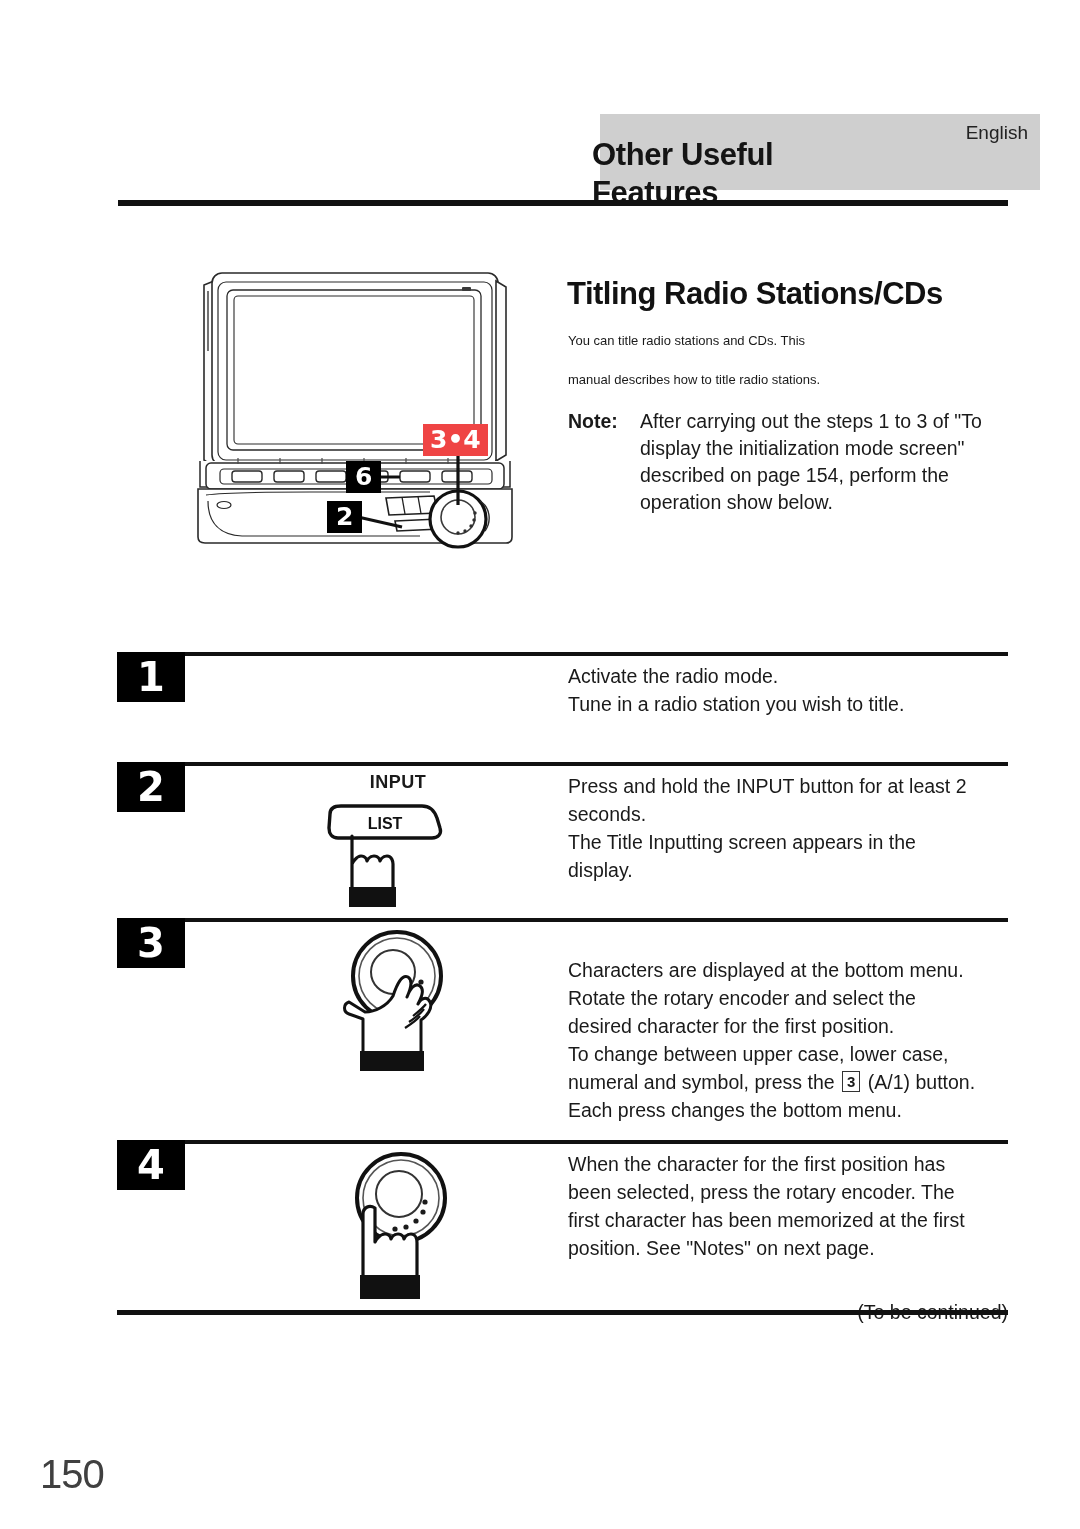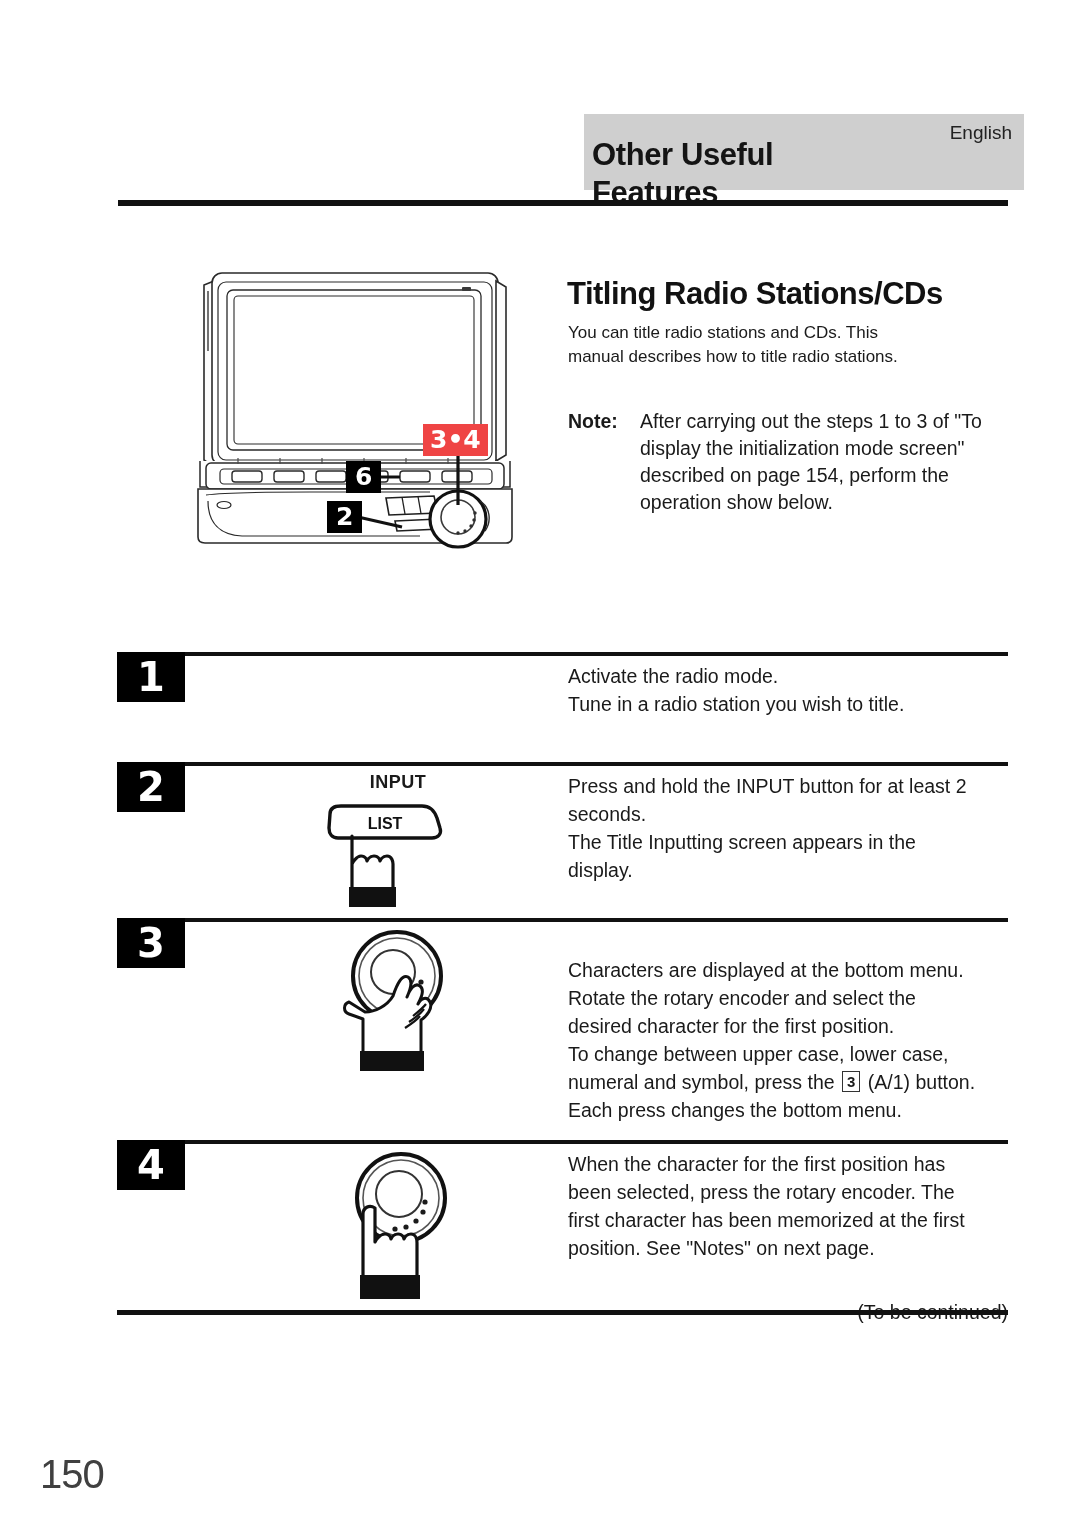--- a/index.html
+++ b/index.html
@@ -12,21 +12,21 @@
     height: 1529px;
     position: relative;
     font-family: "Liberation Sans", sans-serif;
     color: #1a1a1a;
     overflow: hidden;
   }
 
   
   #header-band {
     position: absolute;
-    left: 584px;
+    left: 600px;
     top: 114px;
     width: 440px;
     height: 76px;
     background: #cfcfcf;
   }
   #header-title {
     position: absolute;
     left: 592px;
     top: 117px;
     width: 340px;
@@ -63,22 +63,22 @@
     font-size: 31px;
     font-weight: bold;
     letter-spacing: -0.5px;
     color: #121212;
   }
   #intro-text {
     position: absolute;
     left: 568px;
     top: 321px;
     width: 452px;
-    font-size: 17px;
-    line-height: 24px;
+    font-size: 13px;
+    line-height: 39px;
     white-space: pre-line;
   }
   #note-block {
     position: absolute;
     left: 568px;
     top: 408px;
     width: 452px;
     font-size: 19.5px;
     line-height: 27px;
   }

